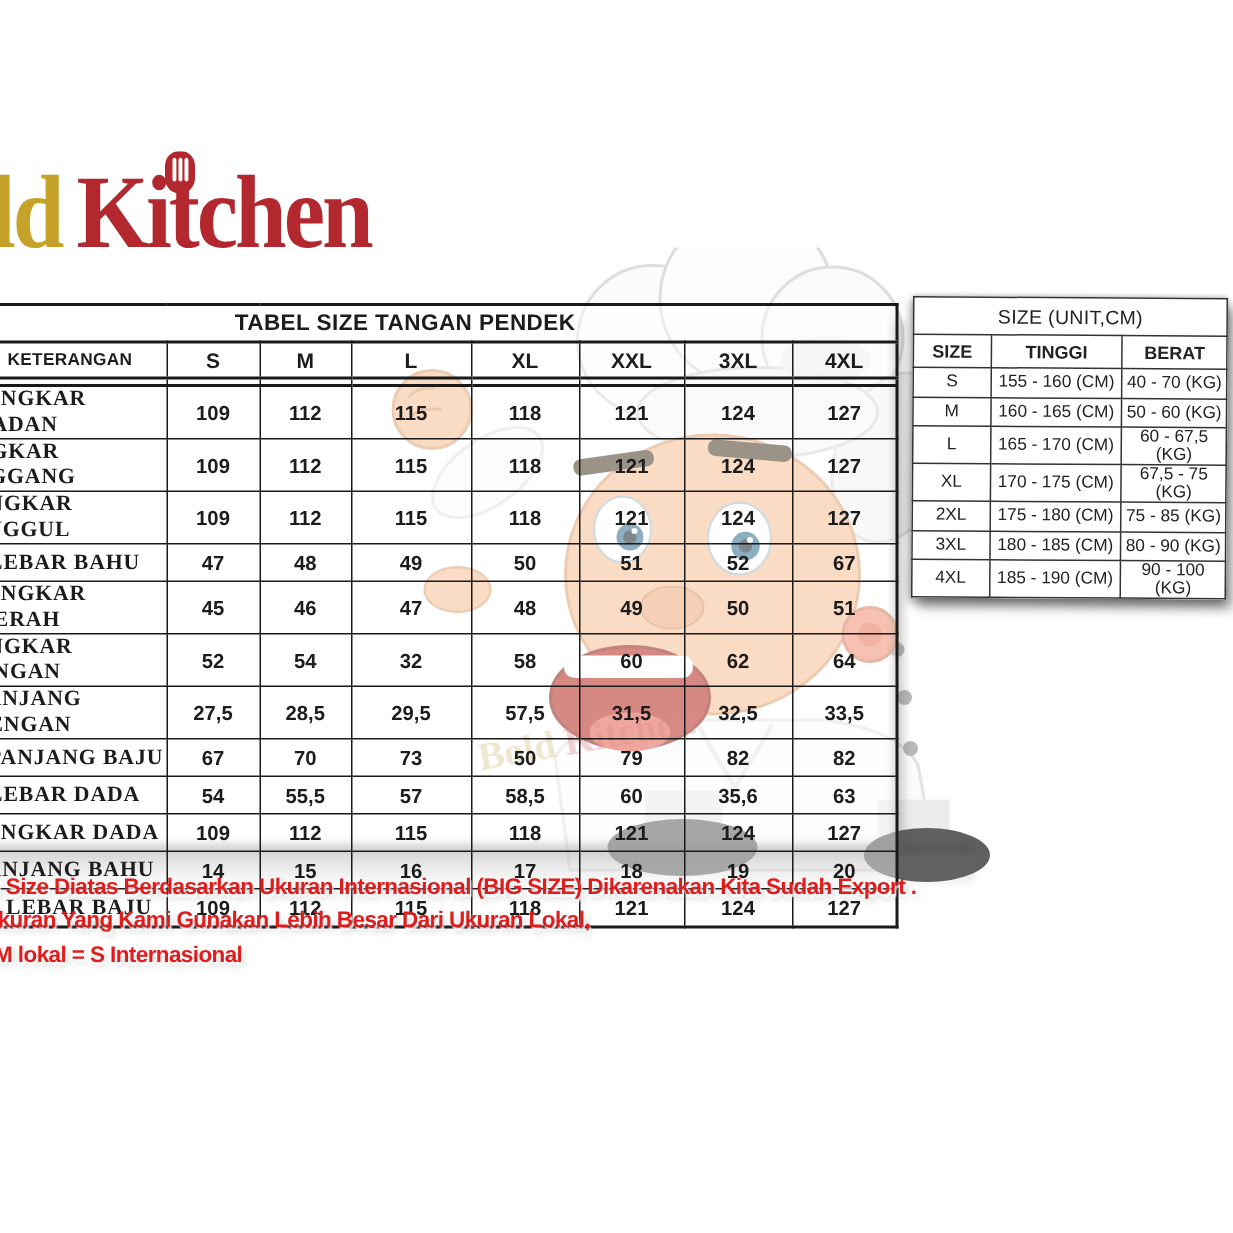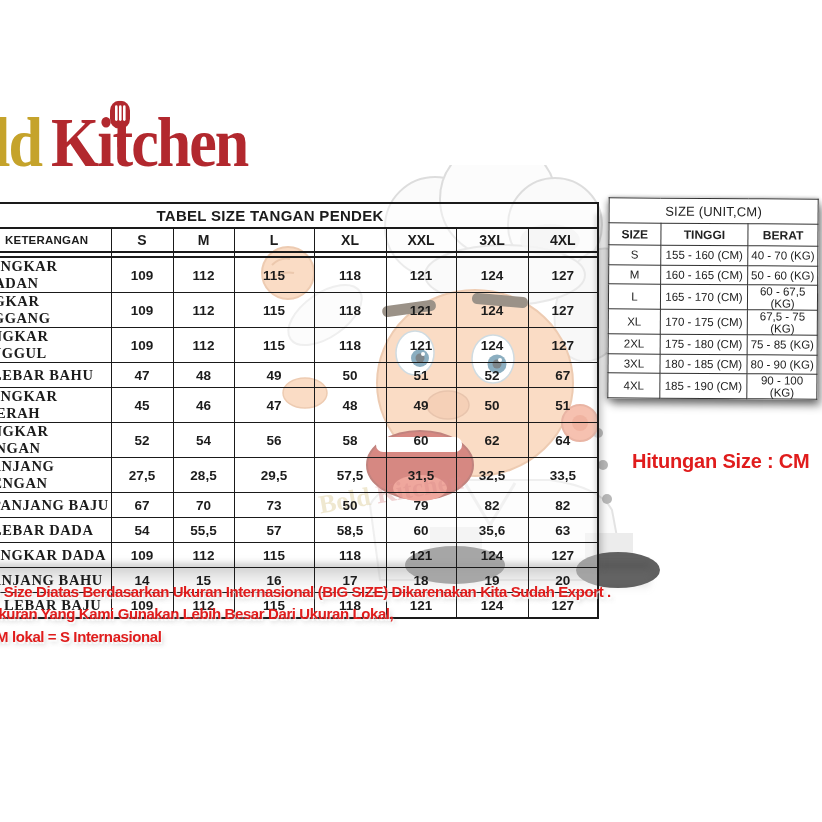--- a/index.html
+++ b/index.html
@@ -256,21 +256,21 @@
           <td>47</td>
           <td>48</td>
           <td>49</td>
           <td>50</td>
           <td>51</td>
         </tr>
         <tr>
           <td>LINGKAR LENGAN</td>
           <td>52</td>
           <td>54</td>
-          <td>56</td>
+          <td>32</td>
           <td>58</td>
           <td>60</td>
           <td>62</td>
           <td>64</td>
         </tr>
         <tr>
           <td>PANJANG LENGAN</td>
           <td>27,5</td>
           <td>28,5</td>
           <td>29,5</td>
@@ -382,18 +382,17 @@
           </tr>
           <tr>
             <td>4XL</td>
             <td>185 - 190 (CM)</td>
             <td>90 - 100 (KG)</td>
           </tr>
         </tbody>
     </table>
   </div>
 
-  <div class="hitungan">Hitungan Size : CM</div>
   <div class="note note1">Tabel Size Diatas Berdasarkan Ukuran Internasional (BIG SIZE) Dikarenakan Kita Sudah Export .</div>
   <div class="note note2">Ukuran Yang Kami Gunakan Lebih Besar Dari Ukuran Lokal,</div>
   <div class="note note3">Ukuran M lokal = S Internasional</div>
 
 </div>
 
 </body></html>

